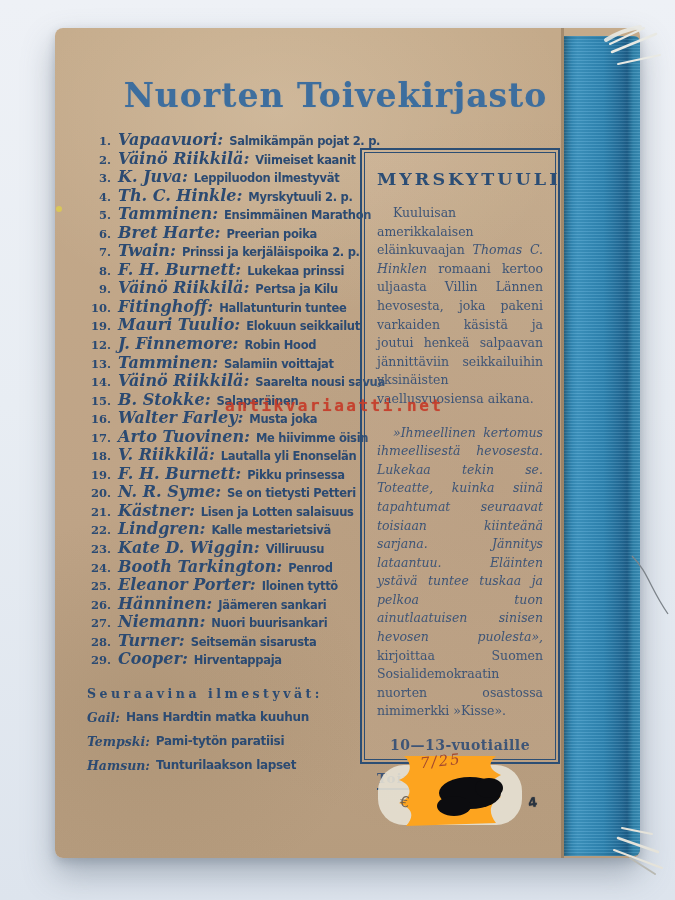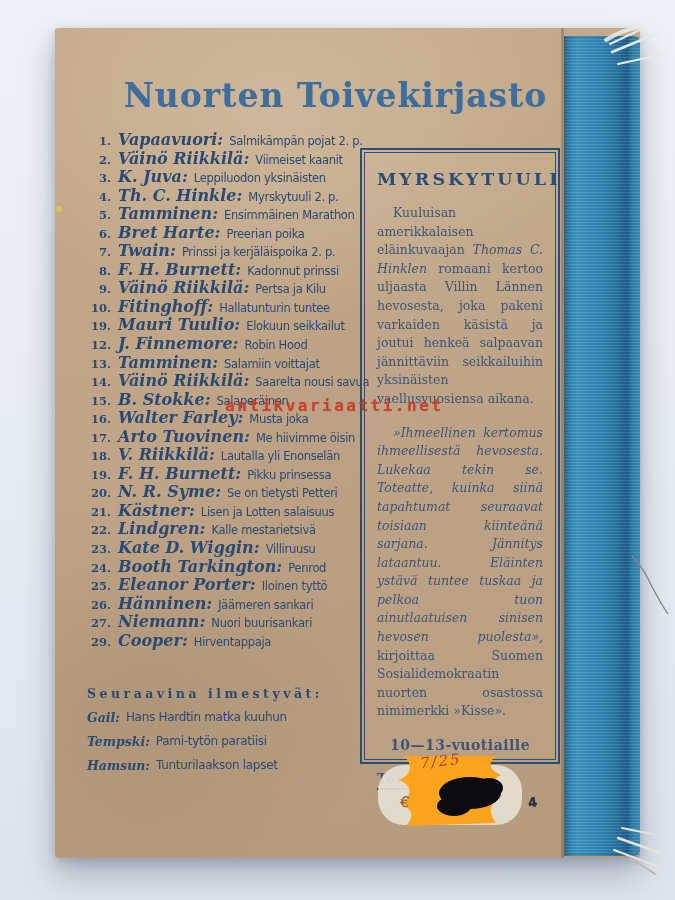--- a/index.html
+++ b/index.html
@@ -4,21 +4,21 @@
 <style>
   html,body{margin:0;padding:0;background:#ffffff;}
   .photo{
     position:relative;width:675px;height:900px;overflow:hidden;
     background:linear-gradient(180deg,#eef1f6 0%,#e8edf3 45%,#dde4ed 100%);
     font-family:"DejaVu Serif",serif;
   }
   
   .book{
     position:absolute;left:55px;top:28px;width:585px;height:830px;
-    border-radius:3px;
+    border-radius:8px;
     background:
       radial-gradient(ellipse 420px 300px at 38% 10%, rgba(255,244,222,0.20), transparent 70%),
       radial-gradient(ellipse 520px 520px at 76% 55%, rgba(118,94,62,0.10), transparent 72%),
       radial-gradient(ellipse 320px 280px at 16% 82%, rgba(108,88,58,0.13), transparent 70%),
       linear-gradient(180deg,#c4aa8a 0%,#bfa487 55%,#b69c7e 100%);
     box-shadow:0 16px 32px rgba(96,108,124,0.45), 0 4px 10px rgba(96,108,124,0.30);
   }
   .seam{position:absolute;right:76px;top:0;bottom:0;width:3px;background:rgba(88,68,44,0.30);}
   .spine{
     position:absolute;right:0;top:8px;bottom:2px;width:76px;border-radius:0 6px 6px 0;
@@ -34,21 +34,21 @@
     font-size:33px;letter-spacing:1px;color:#3d6e9e;
     text-shadow:0 0 1px rgba(61,110,158,0.35);
   }
   
   .list{position:absolute;left:32px;top:102px;color:#2b4a72;}
   .list .row{height:18.55px;display:flex;align-items:baseline;white-space:nowrap;}
   .num{display:inline-block;width:24px;text-align:right;margin-right:7px;
        font:bold 11.5px "DejaVu Serif",serif;}
   .auth{font-family:"DejaVu Serif",serif;font-style:italic;font-weight:bold;
         font-size:16px;margin-right:6px;}
-  .bt{font-family:"DejaVu Sans",sans-serif;font-weight:normal;font-size:11.5px;letter-spacing:-0.3px;}
+  .bt{font-family:"DejaVu Sans",sans-serif;font-weight:bold;font-size:11.5px;letter-spacing:-0.3px;}
   
   .upcoming{position:absolute;left:32px;top:658px;color:#2b4a72;}
   .up-heading{font:bold 12.5px "DejaVu Serif",serif;letter-spacing:3.5px;}
   .up-items{margin-top:9px;}
   .up-items .row{height:24px;display:flex;align-items:flex-start;white-space:nowrap;}
   .up-items .auth{font-size:12.5px;}
   .up-items .bt{font-size:12px;}
   
   .infobox{position:absolute;left:305px;top:120px;width:196px;height:612px;
            border:2px solid #2c4e74;background:rgba(255,240,215,0.06);}
@@ -96,21 +96,21 @@
           <span class="bt">Salmikämpän pojat 2. p.</span>
         </div>
         <div class="row">
           <span class="num">2.</span>
           <span class="auth">Väinö Riikkilä:</span>
           <span class="bt">Viimeiset kaanit</span>
         </div>
         <div class="row">
           <span class="num">3.</span>
           <span class="auth">K. Juva:</span>
-          <span class="bt">Leppiluodon yksinäisten</span>
+          <span class="bt">Leppiluodon ilmestyvät</span>
         </div>
         <div class="row">
           <span class="num">4.</span>
           <span class="auth">Th. C. Hinkle:</span>
           <span class="bt">Myrskytuuli 2. p.</span>
         </div>
         <div class="row">
           <span class="num">5.</span>
           <span class="auth">Tamminen:</span>
           <span class="bt">Ensimmäinen Marathon</span>
@@ -121,21 +121,21 @@
           <span class="bt">Preerian poika</span>
         </div>
         <div class="row">
           <span class="num">7.</span>
           <span class="auth">Twain:</span>
           <span class="bt">Prinssi ja kerjäläispoika 2. p.</span>
         </div>
         <div class="row">
           <span class="num">8.</span>
           <span class="auth">F. H. Burnett:</span>
-          <span class="bt">Kadonnut prinssi</span>
+          <span class="bt">Lukekaa prinssi</span>
         </div>
         <div class="row">
           <span class="num">9.</span>
           <span class="auth">Väinö Riikkilä:</span>
           <span class="bt">Pertsa ja Kilu</span>
         </div>
         <div class="row">
           <span class="num">10.</span>
           <span class="auth">Fitinghoff:</span>
           <span class="bt">Hallatunturin tuntee</span>
@@ -217,20 +217,25 @@
         </div>
         <div class="row">
           <span class="num">26.</span>
           <span class="auth">Hänninen:</span>
           <span class="bt">Jäämeren sankari</span>
         </div>
         <div class="row">
           <span class="num">27.</span>
           <span class="auth">Niemann:</span>
           <span class="bt">Nuori buurisankari</span>
+        </div>
+        <div class="row">
+          <span class="num">28.</span>
+          <span class="auth">Turner:</span>
+          <span class="bt">Seitsemän sisarusta</span>
         </div>
         <div class="row">
           <span class="num">29.</span>
           <span class="auth">Cooper:</span>
           <span class="bt">Hirventappaja</span>
         </div>
       </div>
 
     <div class="upcoming">
       <div class="up-heading">Seuraavina ilmestyvät:</div>

